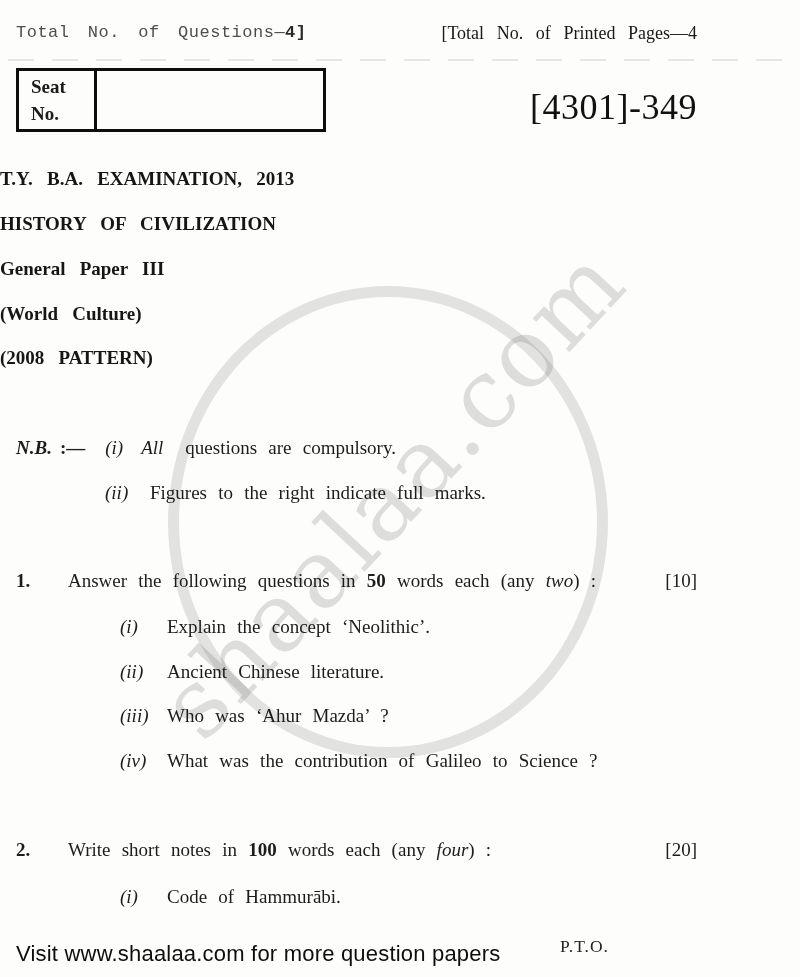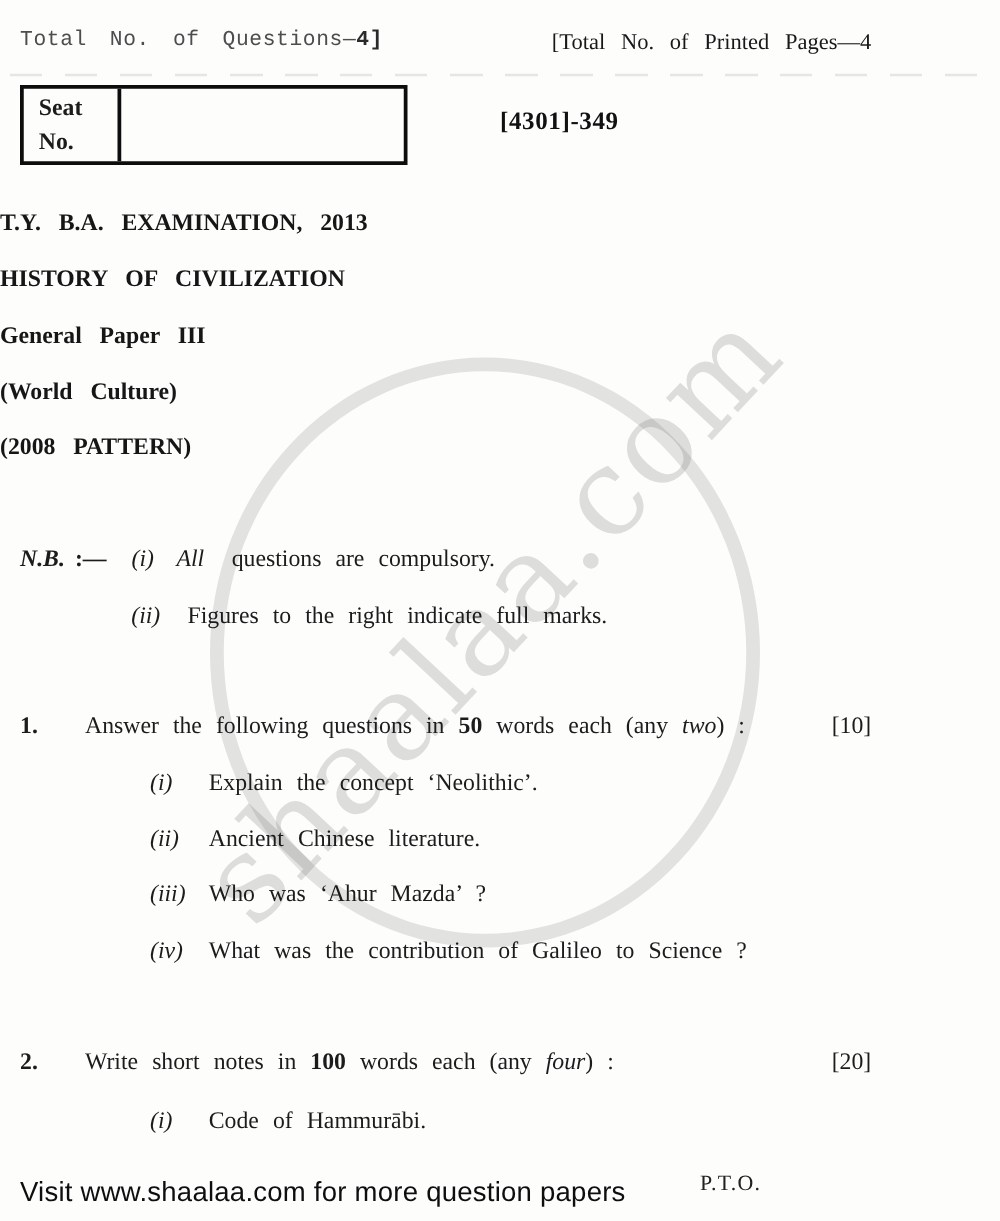--- a/index.html
+++ b/index.html
@@ -56,21 +56,22 @@
   }
   .seat-label-cell {
     width: 78px; border-right: 3px solid #0d0d0d;
     font-weight: bold; font-size: 19px; line-height: 27px;
     padding: 2px 0 0 12px; box-sizing: border-box;
   }
   .seat-input-cell { flex: 1; }
 
   .paper-code {
     position: absolute; top: 86px; left: 400px; width: 297px;
-    font-size: 20px; font-weight: bold; letter-spacing: 0.5px;
+    text-align: right;
+    font-size: 36px; font-weight: normal; letter-spacing: 0.5px;
     color: #111;
   }
 
   .title-line {
     position: absolute; left: 0; width: 800px;
     font-weight: bold; font-size: 19px;
     word-spacing: 0.5em; white-space: nowrap; color: #161616;
   }
 
   .meta-row {

